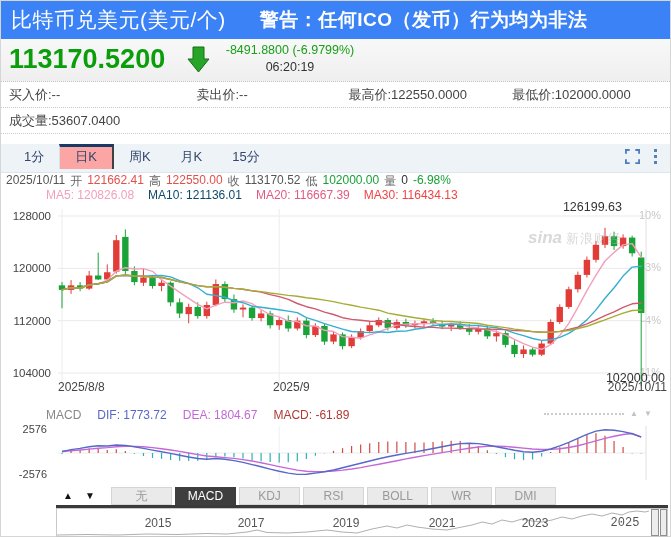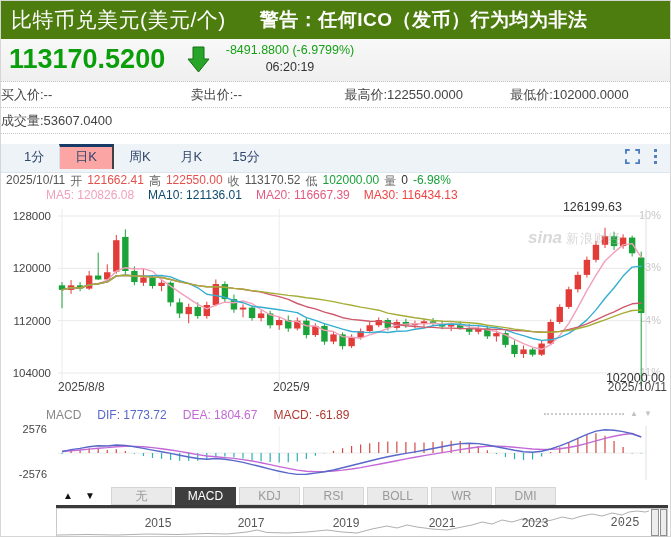--- a/index.html
+++ b/index.html
@@ -1,37 +1,37 @@
 <!DOCTYPE html>
 <html><head>
 <meta charset="utf-8">
 <style>
   html,body{margin:0;padding:0;background:#fff;}
   body{width:671px;height:537px;position:relative;overflow:hidden;
        font-family:"Liberation Sans","DejaVu Sans",sans-serif;}
   .app{position:absolute;inset:0;border:1px solid #d6d6d6;box-sizing:border-box;background:#fff;}
 
   
-  .titlebar{position:absolute;left:0;top:0;width:100%;height:38px;background:#4d7c0f;
+  .titlebar{position:absolute;left:0;top:0;width:100%;height:38px;background:#3b82f6;
             display:flex;align-items:center;white-space:nowrap;overflow:hidden;}
   .titlebar .title{color:#fff;font-size:21px;margin-left:10px;letter-spacing:.5px;}
   .titlebar .warn{color:#fff;font-size:19px;font-weight:bold;margin-left:34px;letter-spacing:.5px;}
 
   
   .quote{position:absolute;left:0;top:38px;width:100%;height:43px;
          background:linear-gradient(#f8f8f8,#efefef);border-bottom:1px dotted #c4c4c4;box-sizing:border-box;}
   .price{position:absolute;left:8px;top:5px;font-size:27px;font-weight:bold;color:#0a9e0a;letter-spacing:0px;}
   .arrow{position:absolute;left:186px;top:7px;}
   .chgblock{position:absolute;left:214px;top:3px;width:150px;text-align:center;}
   .chg{font-size:12.5px;color:#18a018;line-height:17px;}
   .time{font-size:12.5px;color:#333;line-height:17px;}
 
   
   .inforow{position:absolute;left:0;width:100%;height:26px;line-height:26px;font-size:13px;color:#444;
-           border-bottom:1px dotted #c9c9c9;box-sizing:border-box;display:flex;}
+           border-bottom:1px dotted #c9c9c9;box-sizing:border-box;display:flex;padding-left:8px;}
   #info-row-1{top:81px;} #info-row-2{top:107px;}
   .inforow .cell{display:inline-block;}
 
   
   .tabbar{position:absolute;left:0;top:143px;width:100%;height:29px;background:#eef3f8;
           border-bottom:1px solid #dde5ee;box-sizing:border-box;}
   .ptabs{position:absolute;left:8px;top:0;height:25px;display:flex;}
   .ptab{height:25px;line-height:25px;padding:0 15px;font-size:13px;color:#33476b;cursor:pointer;box-sizing:border-box;}
   .ptab.active{background:#fca5a5;border-top:3px solid #173a66;border-left:1px solid #d8e0ea;
                border-right:2px solid #404040;line-height:20px;}

